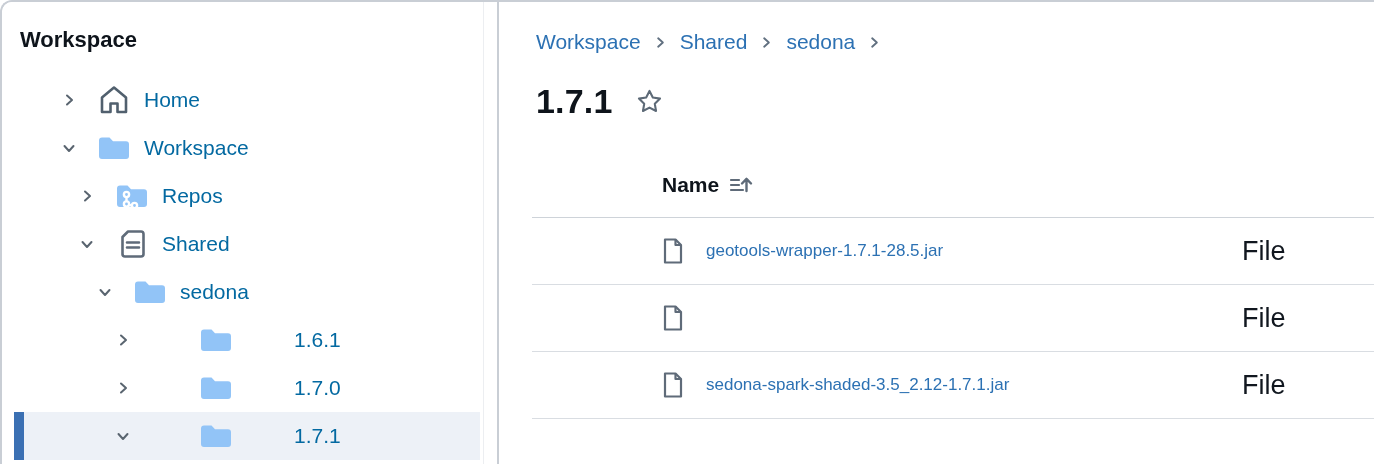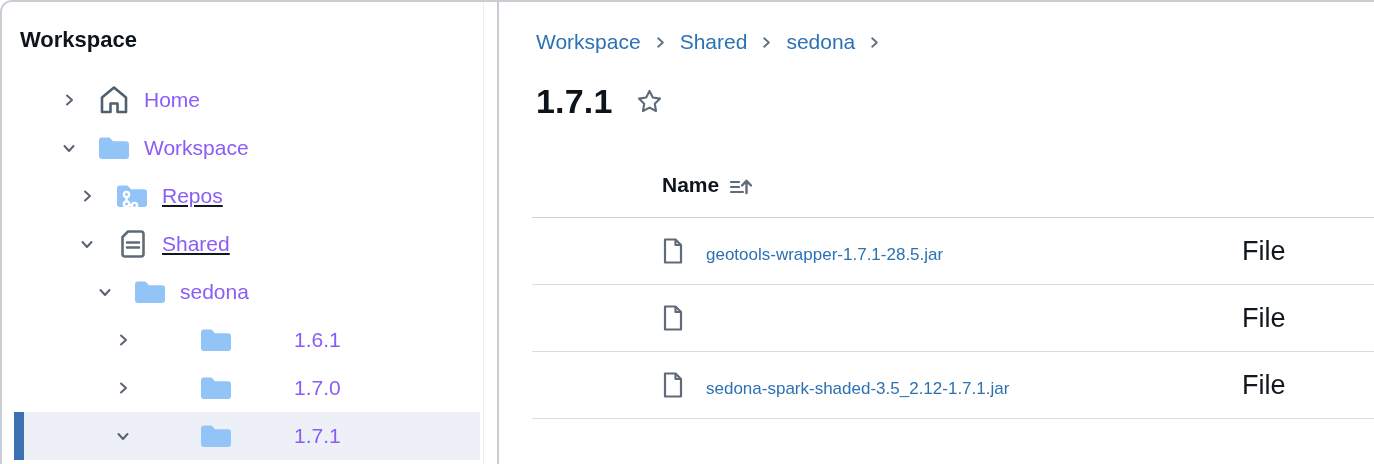--- a/index.html
+++ b/index.html
@@ -10,42 +10,42 @@
     border-top-left-radius:12px;overflow:hidden;
     font-family:"Liberation Sans","DejaVu Sans",sans-serif;
   }
   
   .sidebar{position:absolute;left:0;top:0;bottom:0;width:497px;border-right:2px solid #c9ced5;box-sizing:border-box;background:#fff;}
   .sidebar-inner{height:100%;width:482px;box-sizing:border-box;border-right:1px solid #eceef1;padding-top:26px;}
   .sidebar-title{margin:0 0 0 18px;font-size:22px;line-height:24px;font-weight:700;color:#0e141b;}
   .tree{margin-top:24px;}
   .tree-row{position:relative;height:48px;display:flex;align-items:center;margin-left:12px;width:466px;box-sizing:border-box;cursor:pointer;}
   .lvl0{padding-left:46px;}
-  .lvl1{padding-left:64px;text-decoration:underline;}
+  .lvl1{padding-left:64px;}
   .lvl2{padding-left:82px;}
   .lvl3{padding-left:100px;gap:48px;}
   .tree-row.selected{background:#edf1f7;}
   .tree-row.selected::before{content:"";position:absolute;left:0;top:0;bottom:0;width:10px;background:#3b70b3;}
   .chev{width:18px;height:18px;display:flex;align-items:center;justify-content:center;margin-right:18px;color:#5a6570;flex:none;}
   .ticon{width:36px;height:36px;display:flex;align-items:center;justify-content:center;margin-right:12px;flex:none;}
-  .tlabel{font-size:21px;color:#8b5cf6;white-space:nowrap;}
+  .tlabel{font-size:21px;color:#0369a1;white-space:nowrap;}
   svg{display:block;}
   
   .main{position:absolute;left:499px;top:0;right:0;bottom:0;box-sizing:border-box;padding:27px 0 0 35px;background:#fff;}
   .breadcrumb{display:flex;align-items:center;gap:12px;font-size:21px;line-height:26px;}
   .crumb{color:#2c71b3;cursor:pointer;white-space:nowrap;}
   .bc-sep{color:#617080;display:flex;align-items:center;}
   .title-row{margin-top:24px;height:44px;display:flex;align-items:center;}
   .page-title{margin:0;font-size:34px;line-height:44px;font-weight:700;color:#0e141b;letter-spacing:.2px;}
   .star-btn{margin-left:22px;display:flex;align-items:center;color:#5d6a77;cursor:pointer;background:none;border:none;padding:0;}
   
   .ftable{margin-left:-4px;margin-top:30px;}
   .thead{display:flex;align-items:center;height:64px;border-bottom:1px solid #ced3d9;}
   .trow{display:flex;align-items:center;height:66px;border-bottom:1px solid #d9dde2;}
-  .cell-name{width:710px;box-sizing:border-box;padding-left:130px;display:flex;align-items:flex-end;}
+  .cell-name{width:710px;box-sizing:border-box;padding-left:130px;display:flex;align-items:center;}
   .cell-type{flex:1;font-size:27px;color:#11171f;}
   .hdr-label{font-size:21px;font-weight:700;color:#0e141b;}
   .sort-icon{margin-left:10px;color:#5f6b79;}
   .file-icon{margin-right:22px;color:#5f6b79;flex:none;}
   .file-link{font-size:17px;color:#2c71b3;text-decoration:none;cursor:pointer;white-space:nowrap;}
 </style>
 </head>
 <body>
 
 <svg width="0" height="0" style="position:absolute">

